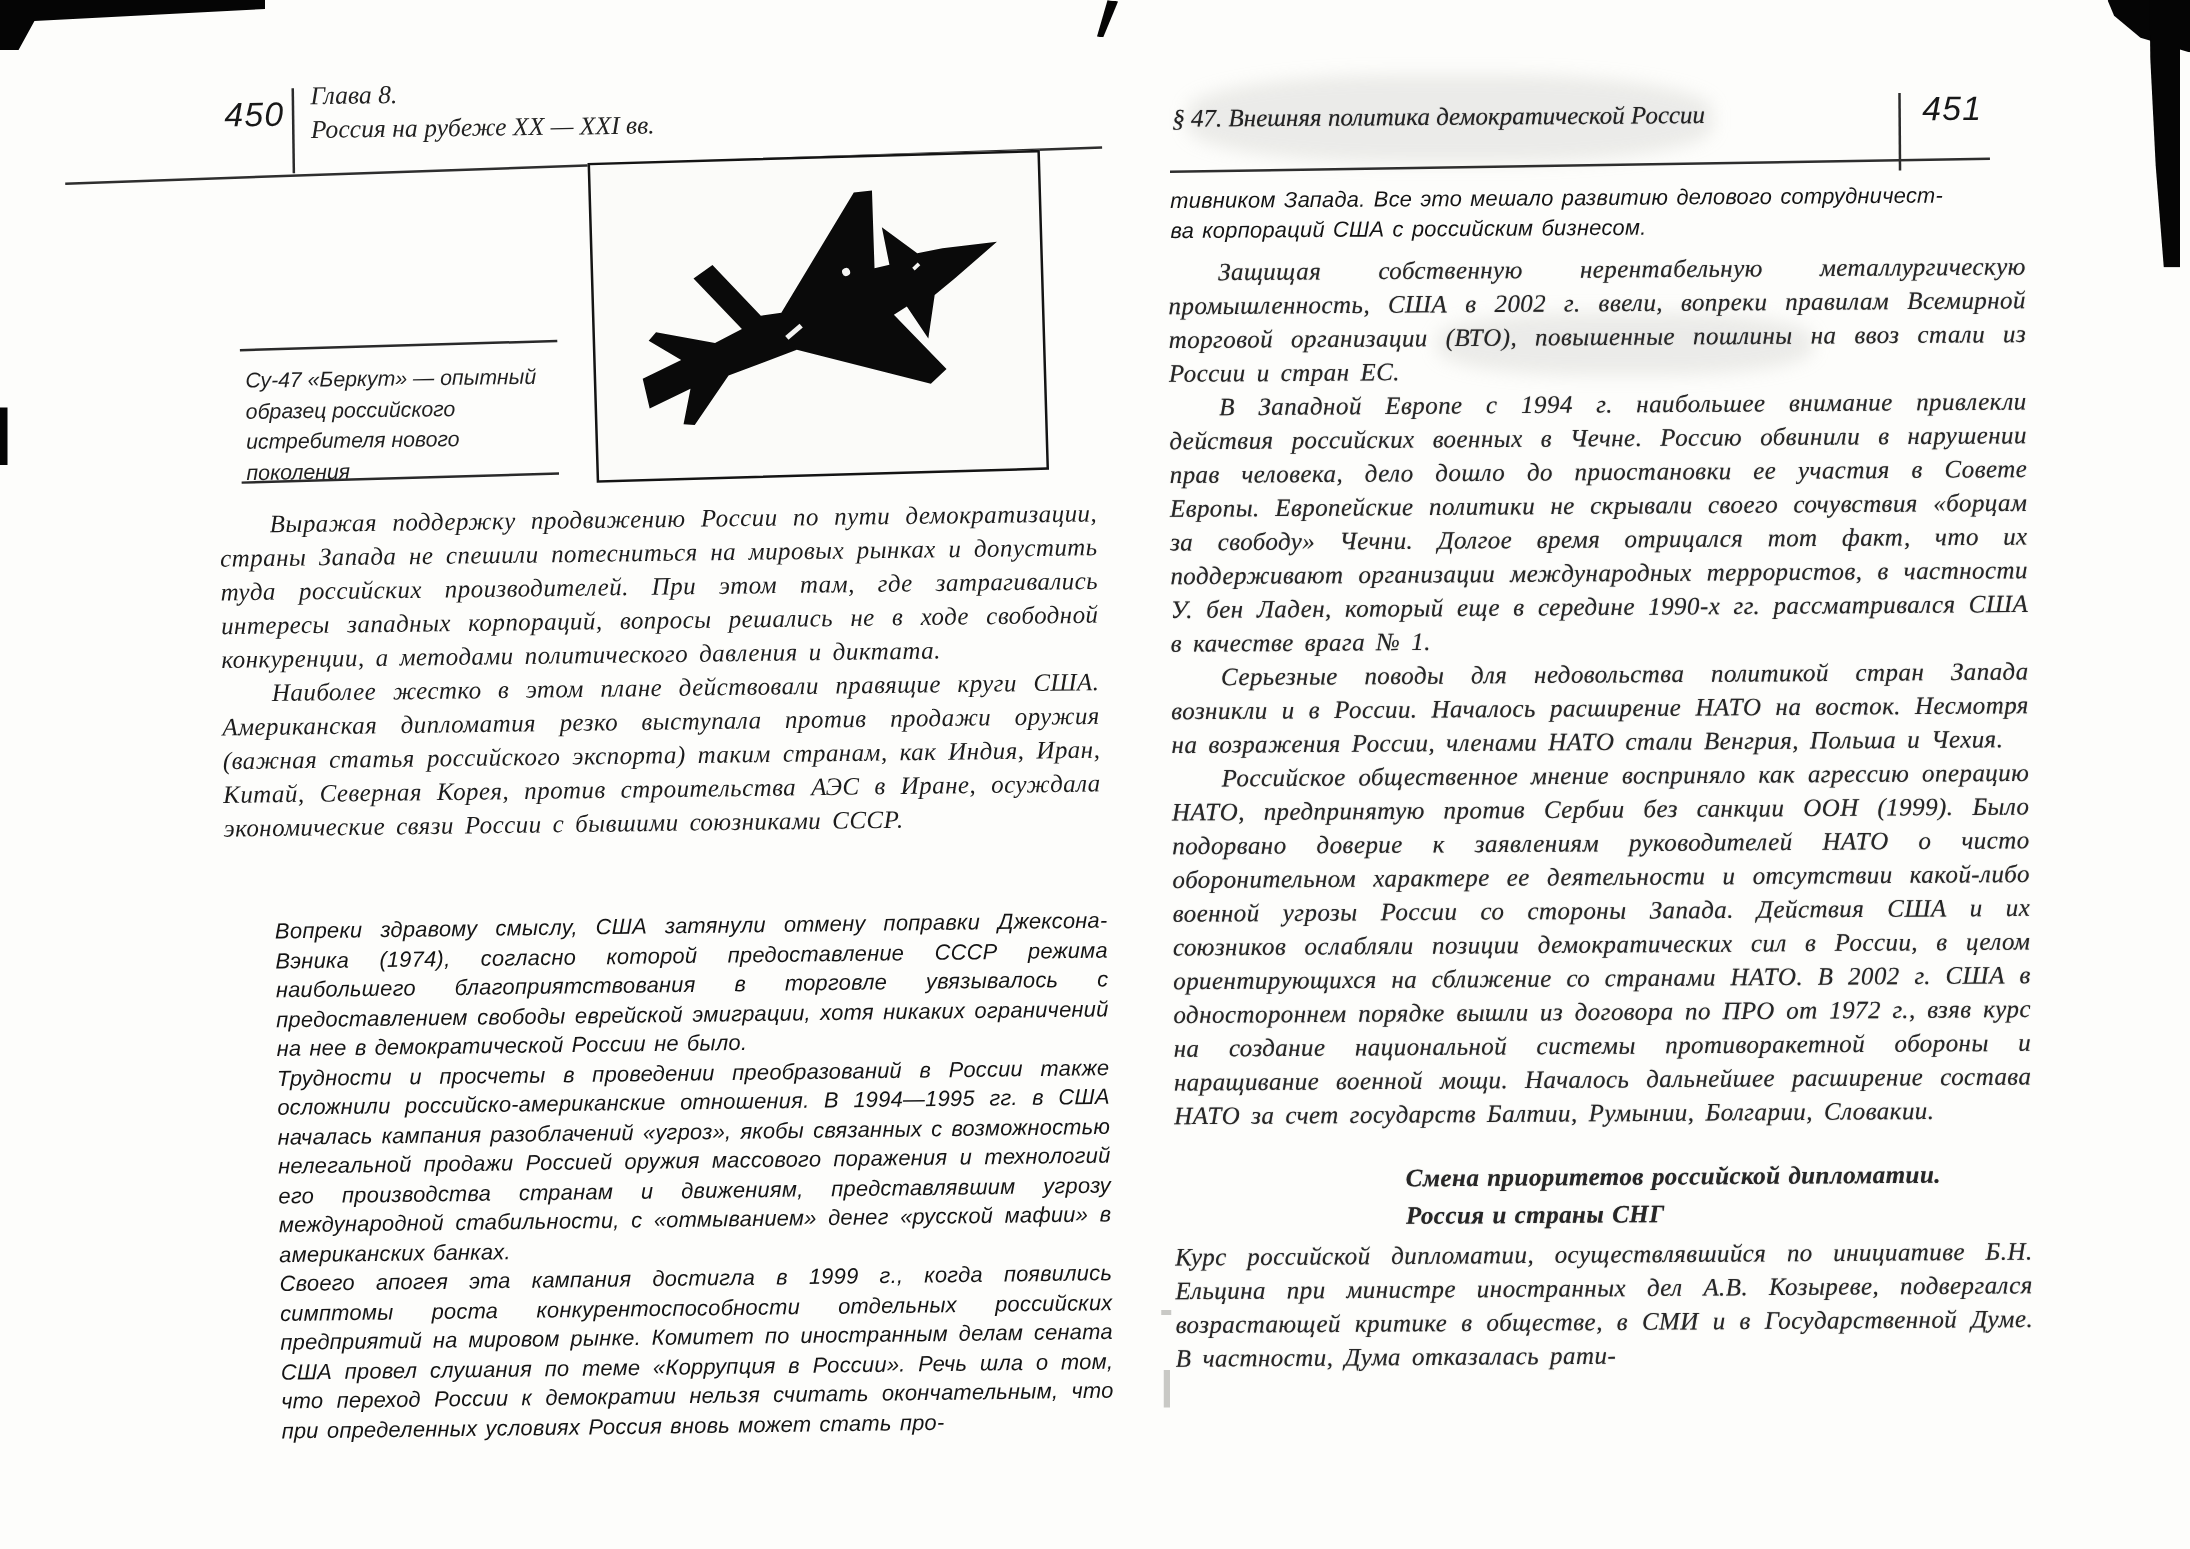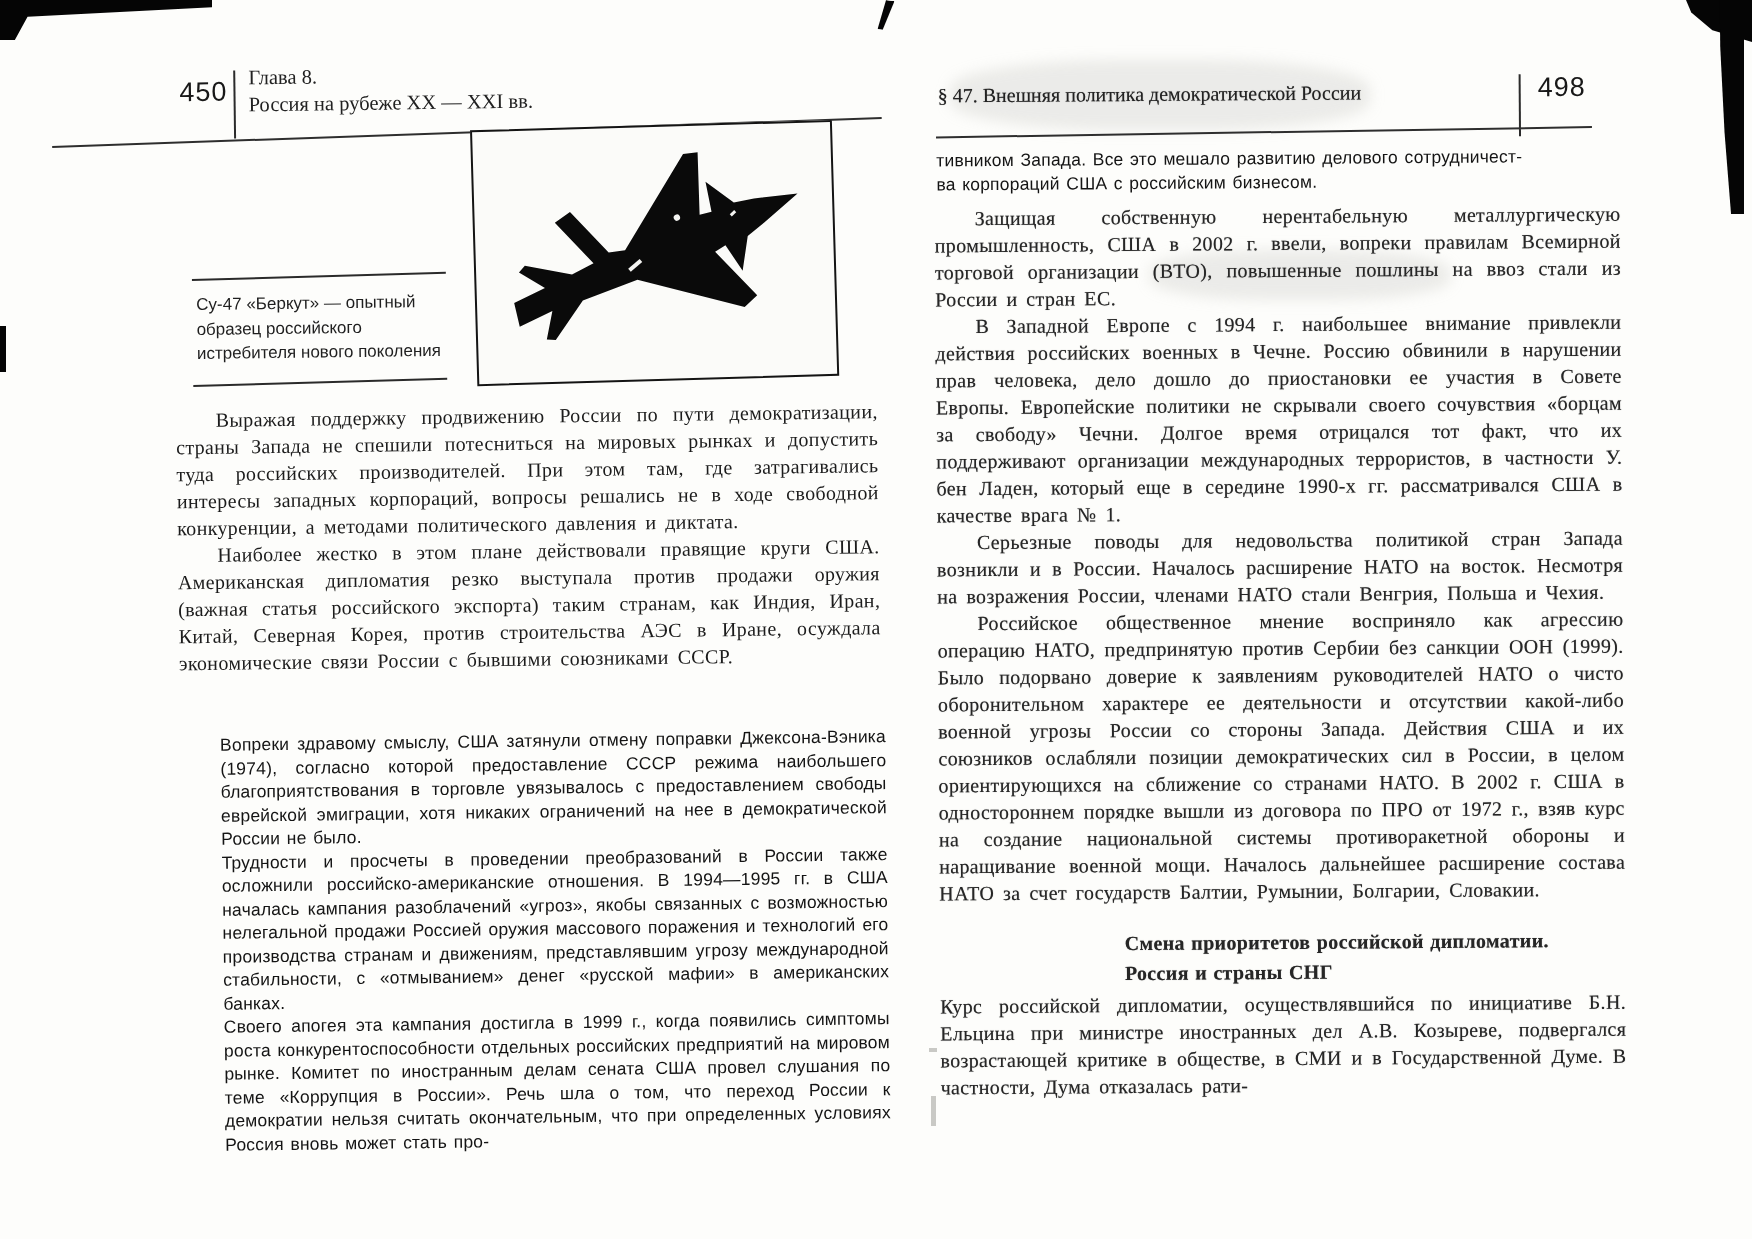--- a/index.html
+++ b/index.html
@@ -1,19 +1,20 @@
 <!DOCTYPE html>
 <html><head>
 <meta charset="utf-8">
 <style>
   html,body{margin:0;padding:0;background:#e9e9e7;}
   .canvas{
     position:relative;width:1752px;height:1239px;overflow:hidden;
     background:#fdfdfb;color:#1c1c1c;
     font-family:"Liberation Serif",serif;
+    font-style:italic;
   }
   
   .sans{font-family:"Liberation Sans",sans-serif;}
   .serif-flow{font-size:20px;line-height:27px;text-align:justify;letter-spacing:.35px;word-spacing:3.5px;}
   .serif-flow p{margin:0;text-indent:40px;}
   .serif-flow p.no-indent{text-indent:0;}
   .small-print{font-family:"Liberation Sans",sans-serif;font-size:17.5px;line-height:23.5px;
     text-align:justify;letter-spacing:.2px;word-spacing:1.5px;color:#141414;}
   .small-print p{margin:0;text-indent:0;}
   .scan-soft{text-shadow:0 0 .8px rgba(55,55,55,.6);color:#262626;}
@@ -119,21 +120,21 @@
       <p>Вопреки здравому смыслу, США затянули отмену поправки Джексона-Вэника (1974), согласно которой предоставление СССР режима наибольшего благоприятствования в торговле увязывалось с предоставлением свободы еврейской эмиграции, хотя никаких ограничений на нее в демократической России не было.</p>
       <p>Трудности и просчеты в проведении преобразований в России также осложнили российско-американские отношения. В 1994—1995 гг. в США началась кампания разоблачений «угроз», якобы связанных с возможностью нелегальной продажи Россией оружия массового поражения и технологий его производства странам и движениям, представлявшим угрозу международной стабильности, с «отмыванием» денег «русской мафии» в американских банках.</p>
       <p>Своего апогея эта кампания достигла в 1999 г., когда появились симптомы роста конкурентоспособности отдельных российских предприятий на мировом рынке. Комитет по иностранным делам сената США провел слушания по теме «Коррупция в России». Речь шла о том, что переход России к демократии нельзя считать окончательным, что при определенных условиях Россия вновь может стать про-</p>
     </div>
   </div>
 
   <div class="page-right">
 
     <div class="hdr-text scan-soft" style="left:940px;top:80px;font-size:20px;">§ 47. Внешняя политика демократической России</div>
     <div class="vrule" style="left:1521px;top:76px;height:62px;"></div>
-    <div class="page-num" style="left:1540px;top:74px;">498</div>
+    <div class="page-num" style="left:1540px;top:74px;">451</div>
     <div class="hrule" style="left:938px;top:134px;width:656px;transform:rotate(-.5deg);"></div>
 
     <div class="small-print abs" style="left:938px;top:147px;width:648px;text-align:left;">
       <p>тивником Запада. Все это мешало развитию делового сотрудничест-</p>
       <p>ва корпораций США с российским бизнесом.</p>
     </div>
 
     <div class="serif-flow abs scan-soft" style="left:936px;top:203px;width:686px;">
       <p>Защищая собственную нерентабельную металлургическую промышленность, США в 2002 г. ввели, вопреки правилам Всемирной торговой организации (ВТО), повышенные пошлины на ввоз стали из России и стран ЕС.</p>
       <p>В Западной Европе с 1994 г. наибольшее внимание привлекли действия российских военных в Чечне. Россию обвинили в нарушении прав человека, дело дошло до приостановки ее участия в Совете Европы. Европейские политики не скрывали своего сочувствия «борцам за свободу» Чечни. Долгое время отрицался тот факт, что их поддерживают организации международных террористов, в частности У. бен Ладен, который еще в середине 1990-х гг. рассматривался США в качестве врага № 1.</p>

